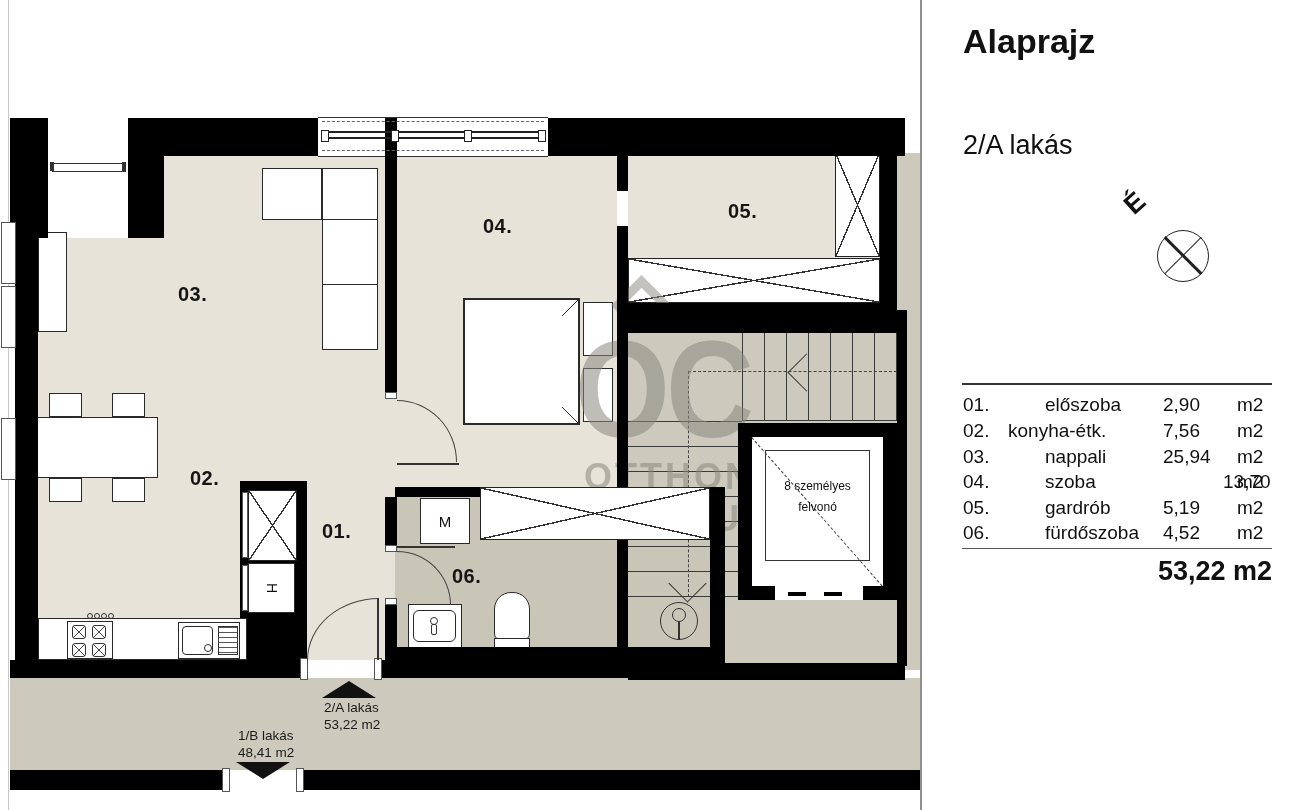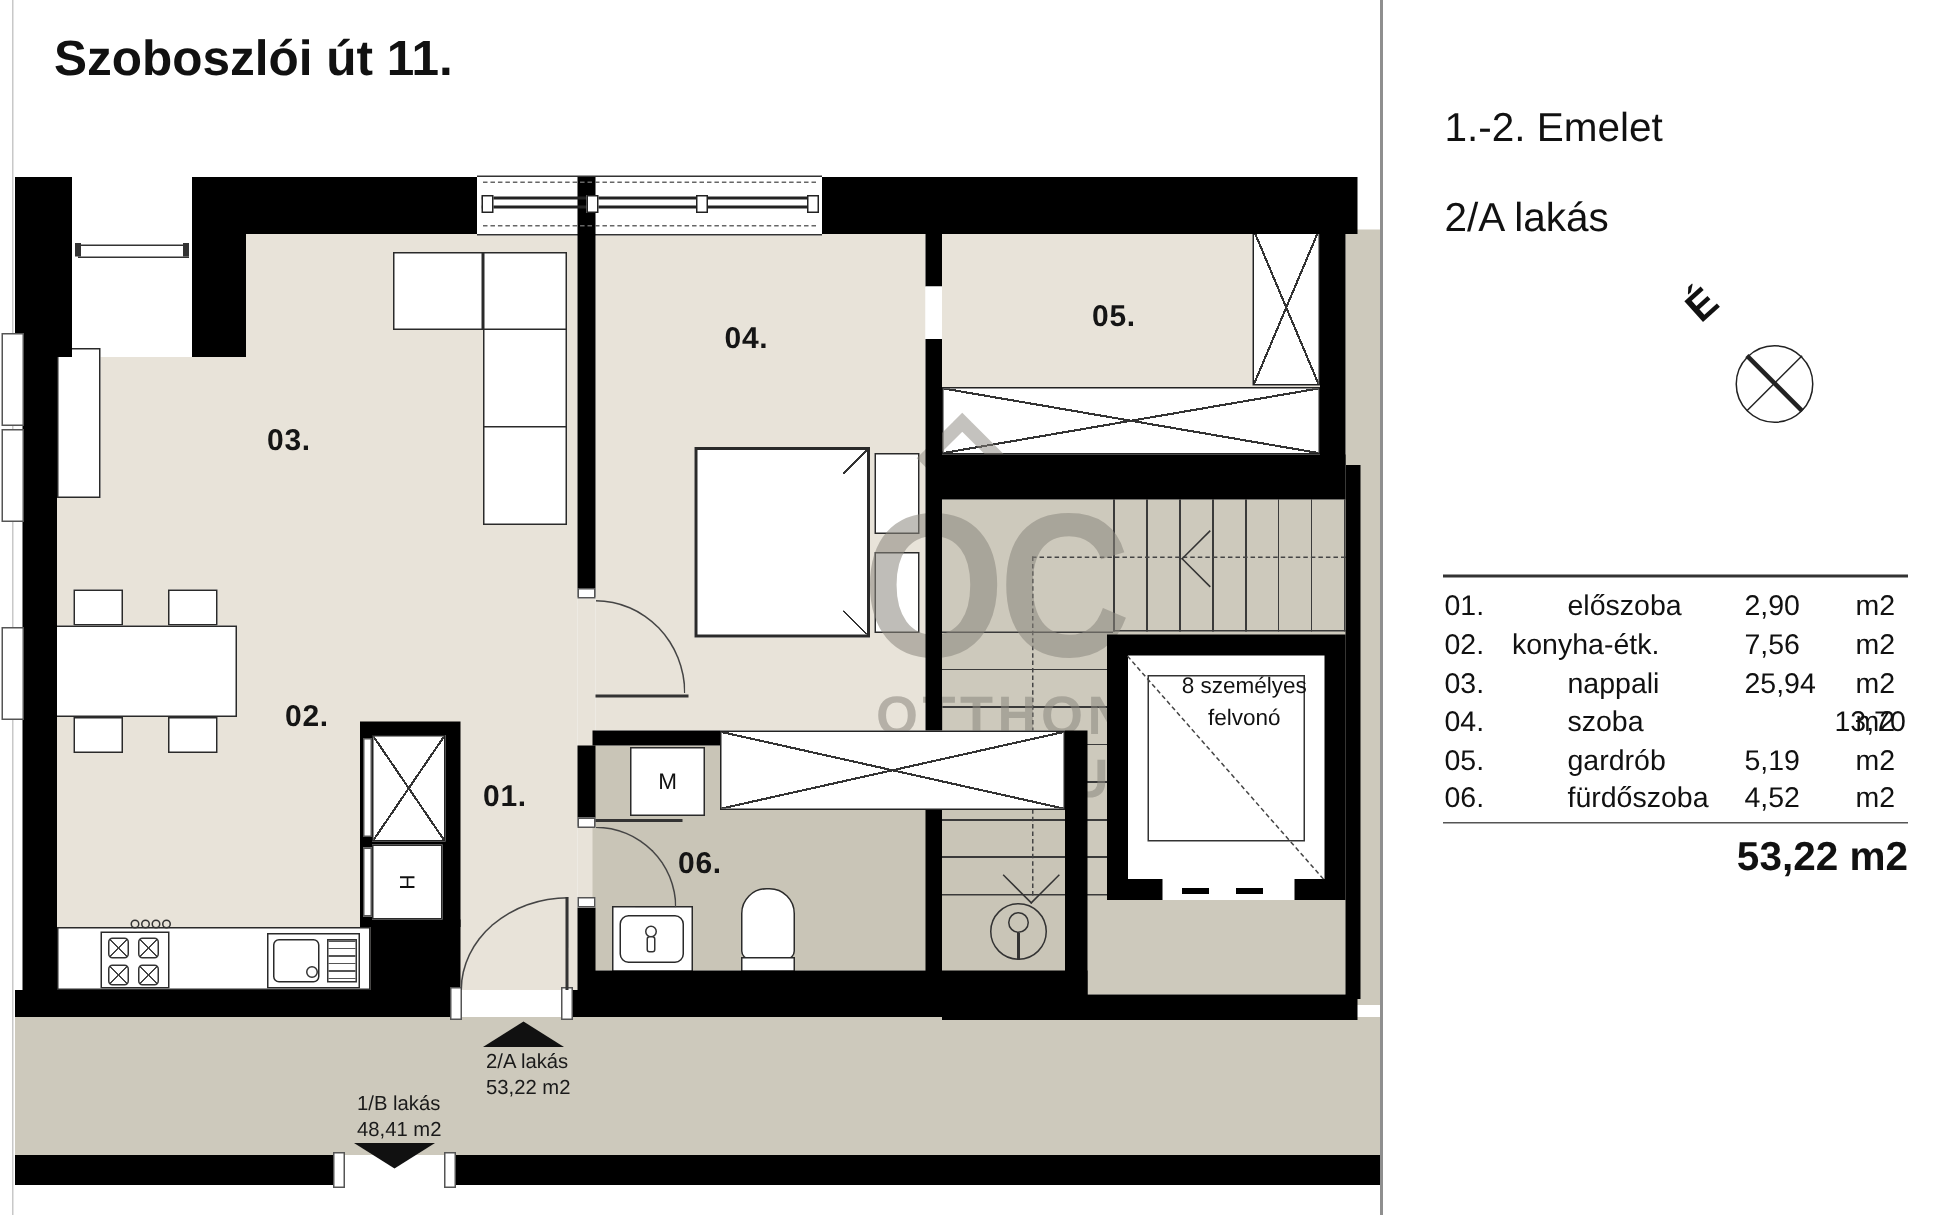--- a/index.html
+++ b/index.html
@@ -28,21 +28,20 @@
   .burner{box-sizing:border-box;border:1px solid #333;border-radius:3px;background-image:
       linear-gradient(to top right, transparent calc(50% - 0.6px), #444 calc(50% - 0.6px), #444 calc(50% + 0.6px), transparent calc(50% + 0.6px)),
       linear-gradient(to bottom right, transparent calc(50% - 0.6px), #444 calc(50% - 0.6px), #444 calc(50% + 0.6px), transparent calc(50% + 0.6px));}
   .panel-row{position:absolute;font-size:19px;color:#111;}
 </style>
 </head>
 <body>
 
 <div id="stage">
 
-  <div class="a" style="left:36px;top:20px;font-size:33px;font-weight:bold;z-index:9">Szoboszlói út 11.</div>
 
   <div class="a" style="left:8px;top:0;width:1px;height:810px;background:#c8c8c8;z-index:2"></div>
   <div class="a" style="left:920px;top:0;width:2px;height:810px;background:#8f8f8f;z-index:2"></div>
 
   <div class="a floor" style="left:164px;top:156px;width:221px;height:82px"></div>
   <div class="a floor" style="left:38px;top:238px;width:347px;height:422px"></div>
   <div class="a floor" style="left:385px;top:398px;width:12px;height:262px"></div>
   <div class="a floor" style="left:397px;top:156px;width:220px;height:331px"></div>
   <div class="a floor" style="left:628px;top:156px;width:252px;height:102px"></div>
   <div class="a gray" style="left:628px;top:333px;width:269px;height:330px"></div>
@@ -169,21 +168,21 @@
   <div class="a" style="left:793px;top:359px;width:26px;height:26px;border-top:1.5px solid #333;border-left:1.5px solid #333;transform:rotate(-45deg);z-index:4"></div>
   <div class="a" style="left:674px;top:570px;width:26px;height:26px;border-right:1.5px solid #333;border-bottom:1.5px solid #333;transform:rotate(45deg);z-index:4"></div>
 
   <div class="a wall" style="left:738px;top:423px;width:159px;height:177px"></div>
   <div class="a white" style="left:752px;top:437px;width:131px;height:149px;z-index:6"></div>
   <div class="a" style="left:765px;top:450px;width:105px;height:111px;border:1px solid #333;box-sizing:border-box;z-index:7"></div>
   <div class="a" style="left:752px;top:437px;width:198px;height:0;border-top:1px dashed #444;transform:rotate(48.7deg);transform-origin:0 0;z-index:7"></div>
   <div class="a white" style="left:775px;top:586px;width:88px;height:14px;z-index:7"></div>
   <div class="a" style="left:788px;top:592px;width:18px;height:4px;background:#000;z-index:8"></div>
   <div class="a" style="left:824px;top:592px;width:18px;height:4px;background:#000;z-index:8"></div>
-  <div class="a" style="left:752px;top:447px;width:155px;text-align:center;font-size:15px;line-height:21px;z-index:8">
+  <div class="a" style="left:752px;top:476px;width:131px;text-align:center;font-size:12px;line-height:21px;z-index:8">
     <div>8 személyes</div>
     <div>felvonó</div>
   </div>
 
   <div class="a arc" style="left:307px;top:598px;width:72px;height:62px;border-left:1.5px solid #444;border-top:1.5px solid #444;border-top-left-radius:100% 100%"></div>
   <div class="a" style="left:377px;top:598px;width:2px;height:62px;background:#333;z-index:7"></div>
   <div class="a jamb" style="left:385px;top:392px;width:12px;height:7px"></div>
   <div class="a arc" style="left:397px;top:400px;width:60px;height:62px;border-right:1.5px solid #444;border-top:1.5px solid #444;border-top-right-radius:100% 100%"></div>
   <div class="a" style="left:397px;top:463px;width:62px;height:2px;background:#333;z-index:7"></div>
   <div class="a jamb" style="left:385px;top:545px;width:12px;height:7px"></div>
@@ -198,21 +197,21 @@
   <div class="a rlabel" style="left:322px;top:520px">01.</div>
   <div class="a rlabel" style="left:452px;top:565px">06.</div>
 
   <div class="a" style="left:322px;top:681px;width:0;height:0;border-left:27px solid transparent;border-right:27px solid transparent;border-bottom:17px solid #111;z-index:8"></div>
   <div class="a sm" style="left:324px;top:699px">2/A lakás</div>
   <div class="a sm" style="left:324px;top:716px">53,22 m2</div>
   <div class="a sm" style="left:238px;top:727px">1/B lakás</div>
   <div class="a sm" style="left:238px;top:744px">48,41 m2</div>
   <div class="a" style="left:236px;top:762px;width:0;height:0;border-left:27px solid transparent;border-right:27px solid transparent;border-top:17px solid #111;z-index:8"></div>
 
-  <div class="a" style="left:963px;top:70px;font-size:27px">1.-2. Emelet</div>
+  <div class="a" style="left:963px;top:22px;font-size:34px;font-weight:bold">Alaprajz</div>
   <div class="a" style="left:963px;top:130px;font-size:27px">2/A lakás</div>
 
   <div class="a" style="left:1126px;top:188px;font-size:27px;font-weight:bold;transform:rotate(-42deg)">É</div>
   <div class="a" style="left:1157px;top:230px;width:52px;height:52px;border:1.5px solid #222;border-radius:50%;box-sizing:border-box"></div>
   <div class="a" style="left:1157px;top:254px;width:52px;height:3px;background:#222;transform:rotate(45deg)"></div>
   <div class="a" style="left:1157px;top:255px;width:52px;height:1px;background:#222;transform:rotate(-45deg)"></div>
 
   <div class="a" style="left:962px;top:383px;width:310px;height:2px;background:#333"></div>
 
   <div>

